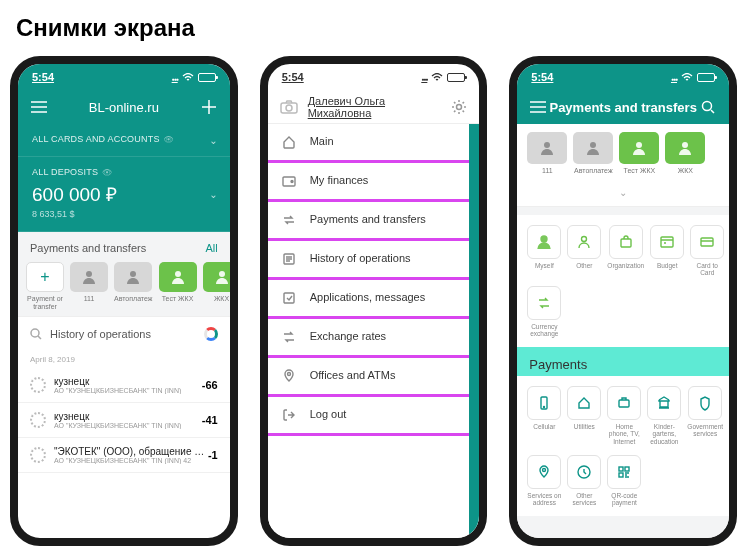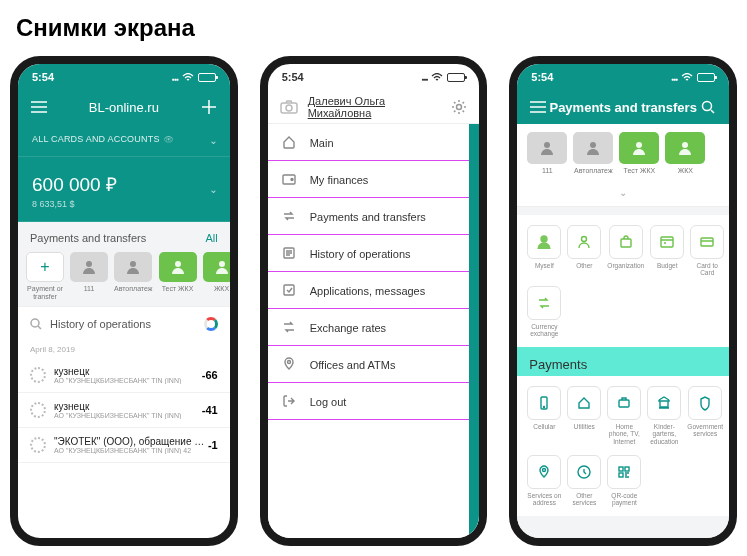--- a/index.html
+++ b/index.html
@@ -1,20 +1,20 @@
 <!DOCTYPE html>
 <html><head>
 <meta charset="utf-8">
 <style>
   * { margin: 0; padding: 0; box-sizing: border-box; font-family: -apple-system, BlinkMacSystemFont, "Segoe UI", sans-serif; }
   body { background: #fff; padding: 10px; }
   .page-title { font-size: 24px; font-weight: 700; margin: 4px 0 14px 6px; }
   .phones { display: flex; gap: 22px; justify-content: center; }
   .phone { width: 228px; height: 490px; border-radius: 30px; border: 8px solid #1a1a1a; background: #fff; overflow: hidden; position: relative; display: flex; flex-direction: column; }
-  .status-bar { height: 26px; display: flex; justify-content: space-between; align-items: center; padding: 0 14px; font-size: 11px; font-weight: 600; color: #fff; }
+  .status-bar { height: 26px; display: flex; justify-content: space-between; align-items: center; padding: 0 14px; font-size: 11px; font-weight: 600; color: #fff; text-decoration: underline; }
   .status-ico { display: flex; gap: 4px; align-items: center; }
   .wifi::before { content: "●●●"; font-size: 5px; letter-spacing: -1px; }
   .battery { display: inline-block; width: 18px; height: 9px; border: 1px solid #fff; border-radius: 2px; position: relative; }
   .battery::after { content: ""; position: absolute; right: -3px; top: 2px; width: 2px; height: 3px; background: #fff; border-radius: 0 1px 1px 0; }
   .topbar { height: 34px; display: flex; align-items: center; justify-content: space-between; padding: 0 12px; color: #fff; font-size: 13px; font-weight: 500; }
   .ico { width: 18px; height: 18px; display: inline-flex; align-items: center; justify-content: center; }
   .teal-head { background: #0d9488; }
   
   .s1 .head-zone { background: #0d9488; color: #fff; }
   .acct-block { padding: 10px 14px 12px; border-bottom: 1px solid rgba(255,255,255,0.12); position: relative; }
@@ -43,21 +43,21 @@
   .op-title { font-size: 10px; color: #222; white-space: nowrap; overflow: hidden; text-overflow: ellipsis; }
   .op-sub { font-size: 7px; color: #999; white-space: nowrap; overflow: hidden; text-overflow: ellipsis; }
   .op-amt { font-size: 11px; font-weight: 600; }
   
   .s2 .status-bar, .s2 .topbar { color: #333; }
   .s2 .topbar { background: #fff; border-bottom: 1px solid #eee; justify-content: flex-start; gap: 10px; text-decoration: underline; }
   .s2 .status-bar .battery { border-color: #333; }
   .s2 .status-bar .battery::after { background: #333; }
   .drawer { flex: 1; background: #fff; overflow-y: auto; position: relative;}
   .drawer-strip { position: absolute; right: 0; top: 0; width: 10px; height: 100%; background: #0d9488; }
-  .menu-item { display: flex; align-items: flex-end; gap: 12px; padding: 11px 14px; border-bottom: 1px solid #d946ef; font-size: 11px; color: #333; }
+  .menu-item { display: flex; align-items: flex-start; gap: 12px; padding: 11px 14px; border-bottom: 3px solid #d946ef; font-size: 11px; color: #333; }
   .menu-item .mico { width: 16px; text-align: center; color: #888; font-size: 12px; }
   
   .s3-body { flex: 1; background: #f3f4f5; overflow-y: auto; }
   .top-cards { display: flex; gap: 6px; padding: 8px 10px; background: #fff; }
   .top-cards .hcard .box { width: 40px; height: 32px; }
   .chev-row { text-align: center; font-size: 10px; color: #aaa; padding: 4px 0 8px; background: #fff; border-bottom: 1px solid #eee;}
   .grid5 { display: grid; grid-template-columns: repeat(5, 1fr); gap: 6px; padding: 10px; background: #fff; margin-top: 8px; }
   .gcard { text-align: center; }
   .gbox { width: 34px; height: 34px; border: 1px solid #e2e2e2; border-radius: 6px; margin: 0 auto; display: flex; align-items: center; justify-content: center; color: #6cc24a; font-size: 14px; }
   .gcap { font-size: 6.5px; color: #888; margin-top: 3px; line-height: 1.1; }
@@ -100,20 +100,21 @@
           <svg width="14" height="14" viewBox="0 0 14 14">
               <path d="M7 0v14M0 7h14" stroke="#fff" stroke-width="1.5"></path>
             </svg>
         </span>
       </div>
       <div class="acct-block">
         <div class="acct-label"><span>ALL CARDS AND ACCOUNTS</span><span class="eye">👁</span></div>
         <span class="chev-d">⌄</span>
       </div>
       <div class="acct-block">
+        <div class="acct-label"><span>ALL DEPOSITS</span><span class="eye">👁</span></div>
         <div class="acct-value">600 000 ₽</div>
         <div class="acct-sub">8 633,51 $</div>
         <span class="chev-d">⌄</span>
       </div>
     </div>
 
     <div class="section-head">
       <span>Payments and transfers</span>
       <span class="all">All</span>
     </div>

